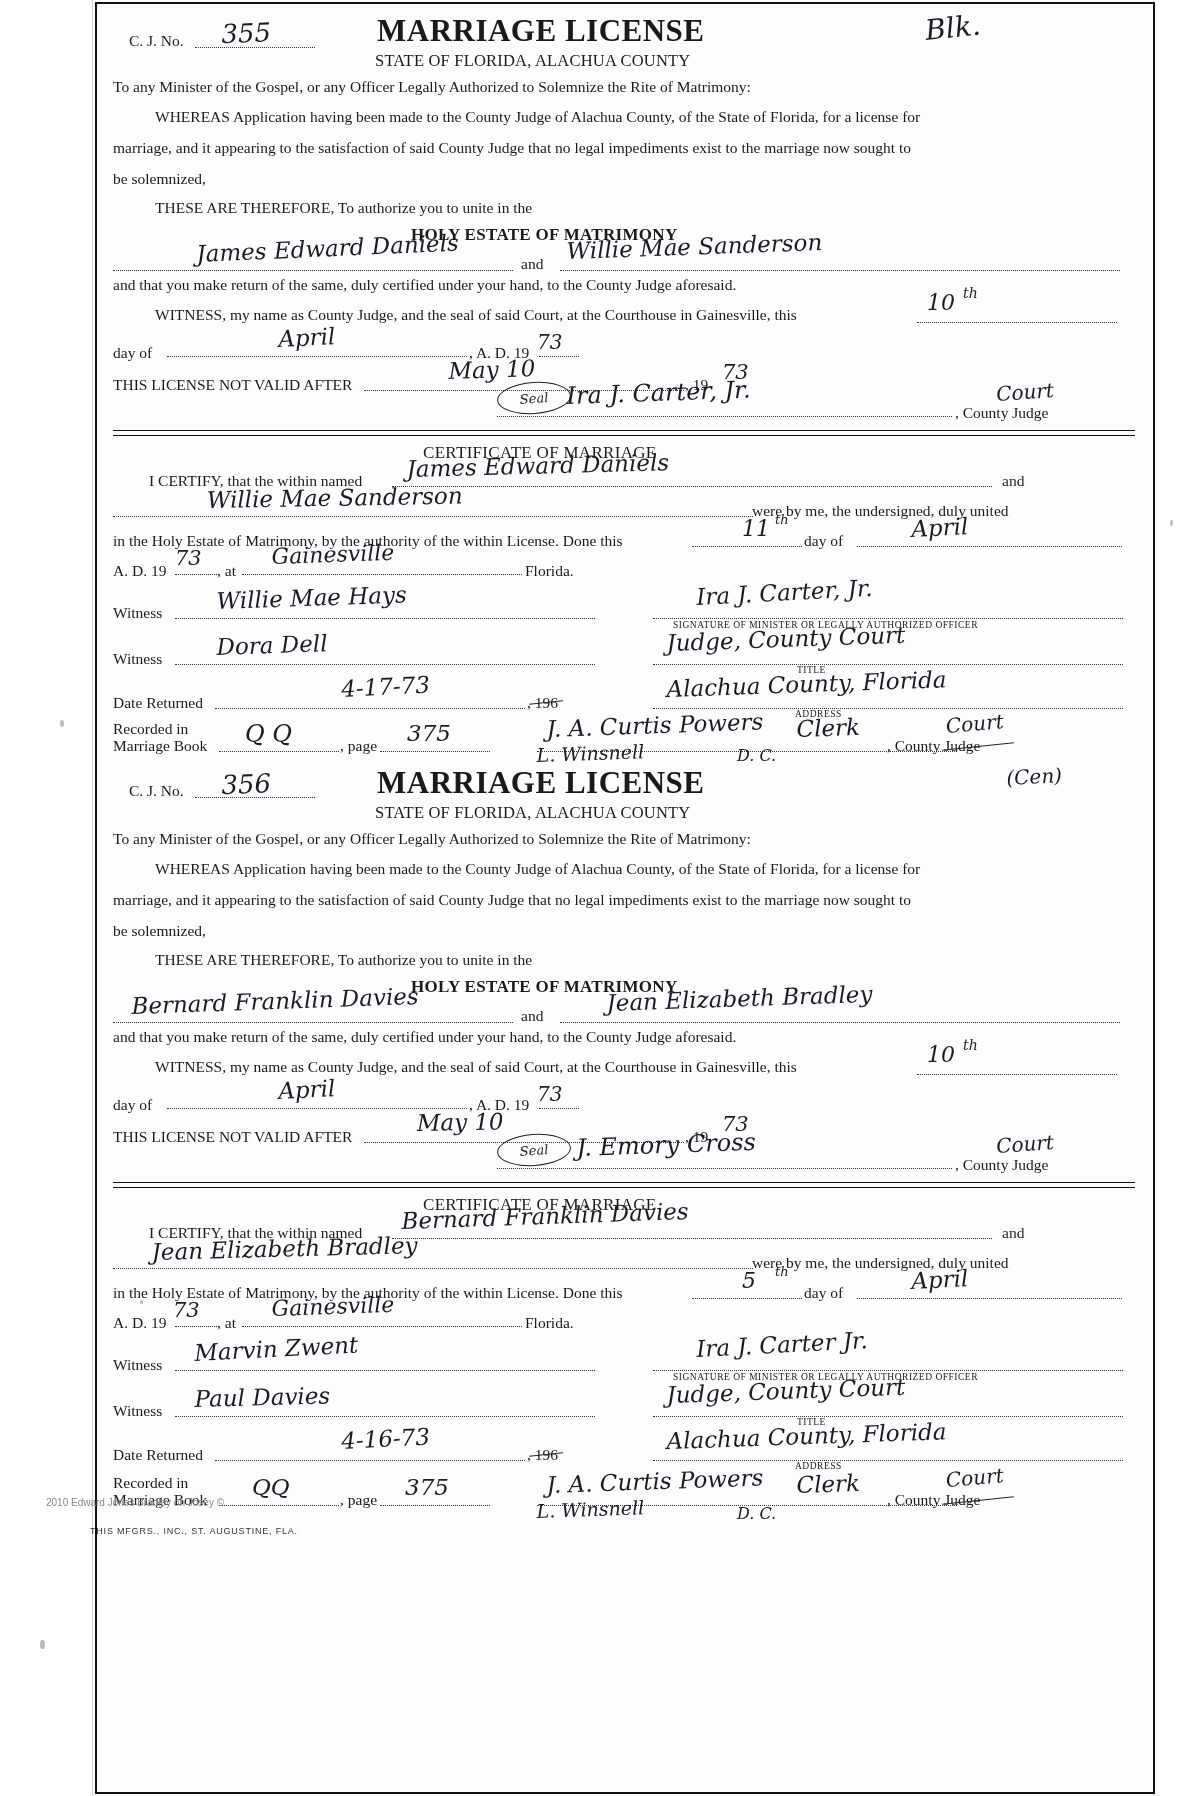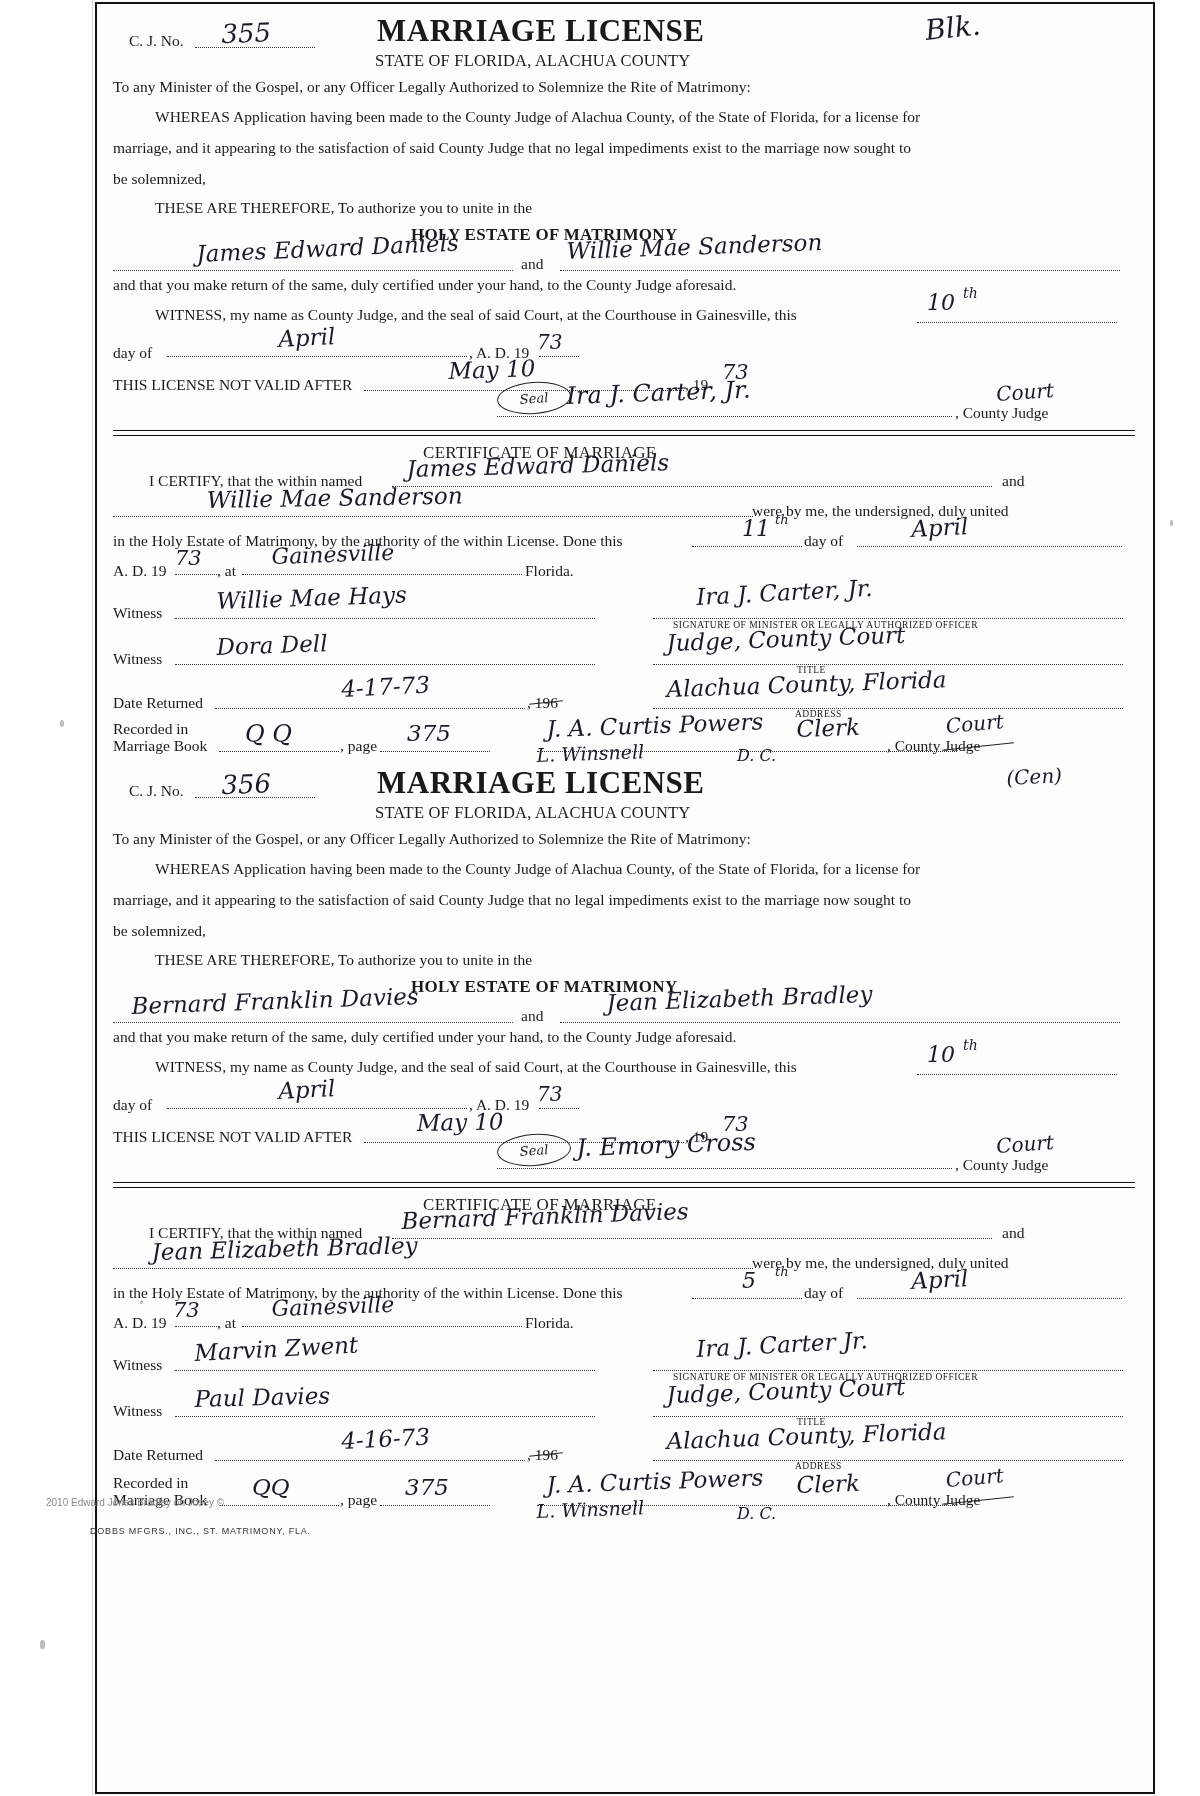--- a/index.html
+++ b/index.html
@@ -409,15 +409,15 @@
       <div class="strike" style="left:845px; top:734px; width:72px;"></div>
       <div class="hand" style="left:850px; top:702px; font-size:20px; transform:rotate(-5deg);">Court</div>
 
       <div class="hand" style="left:440px; top:734px; font-size:19px; transform:rotate(-2deg);">L. Winsnell</div>
       <div class="hand" style="left:640px; top:738px; font-size:16px;">D. C.</div>
 
     </div>
   </div>
 
   <div class="footer-credit" style="left:46px; top:1497px;">2010  Edward Jones Bradley on Josey ©</div>
-  <div class="maker" style="left:90px; top:1526px;">DOBBS MFGRS., INC., ST. MATRIMONY, FLA.</div>
+  <div class="maker" style="left:90px; top:1526px;">THIS MFGRS., INC., ST. AUGUSTINE, FLA.</div>
 
 </div>
 
 </body></html>

